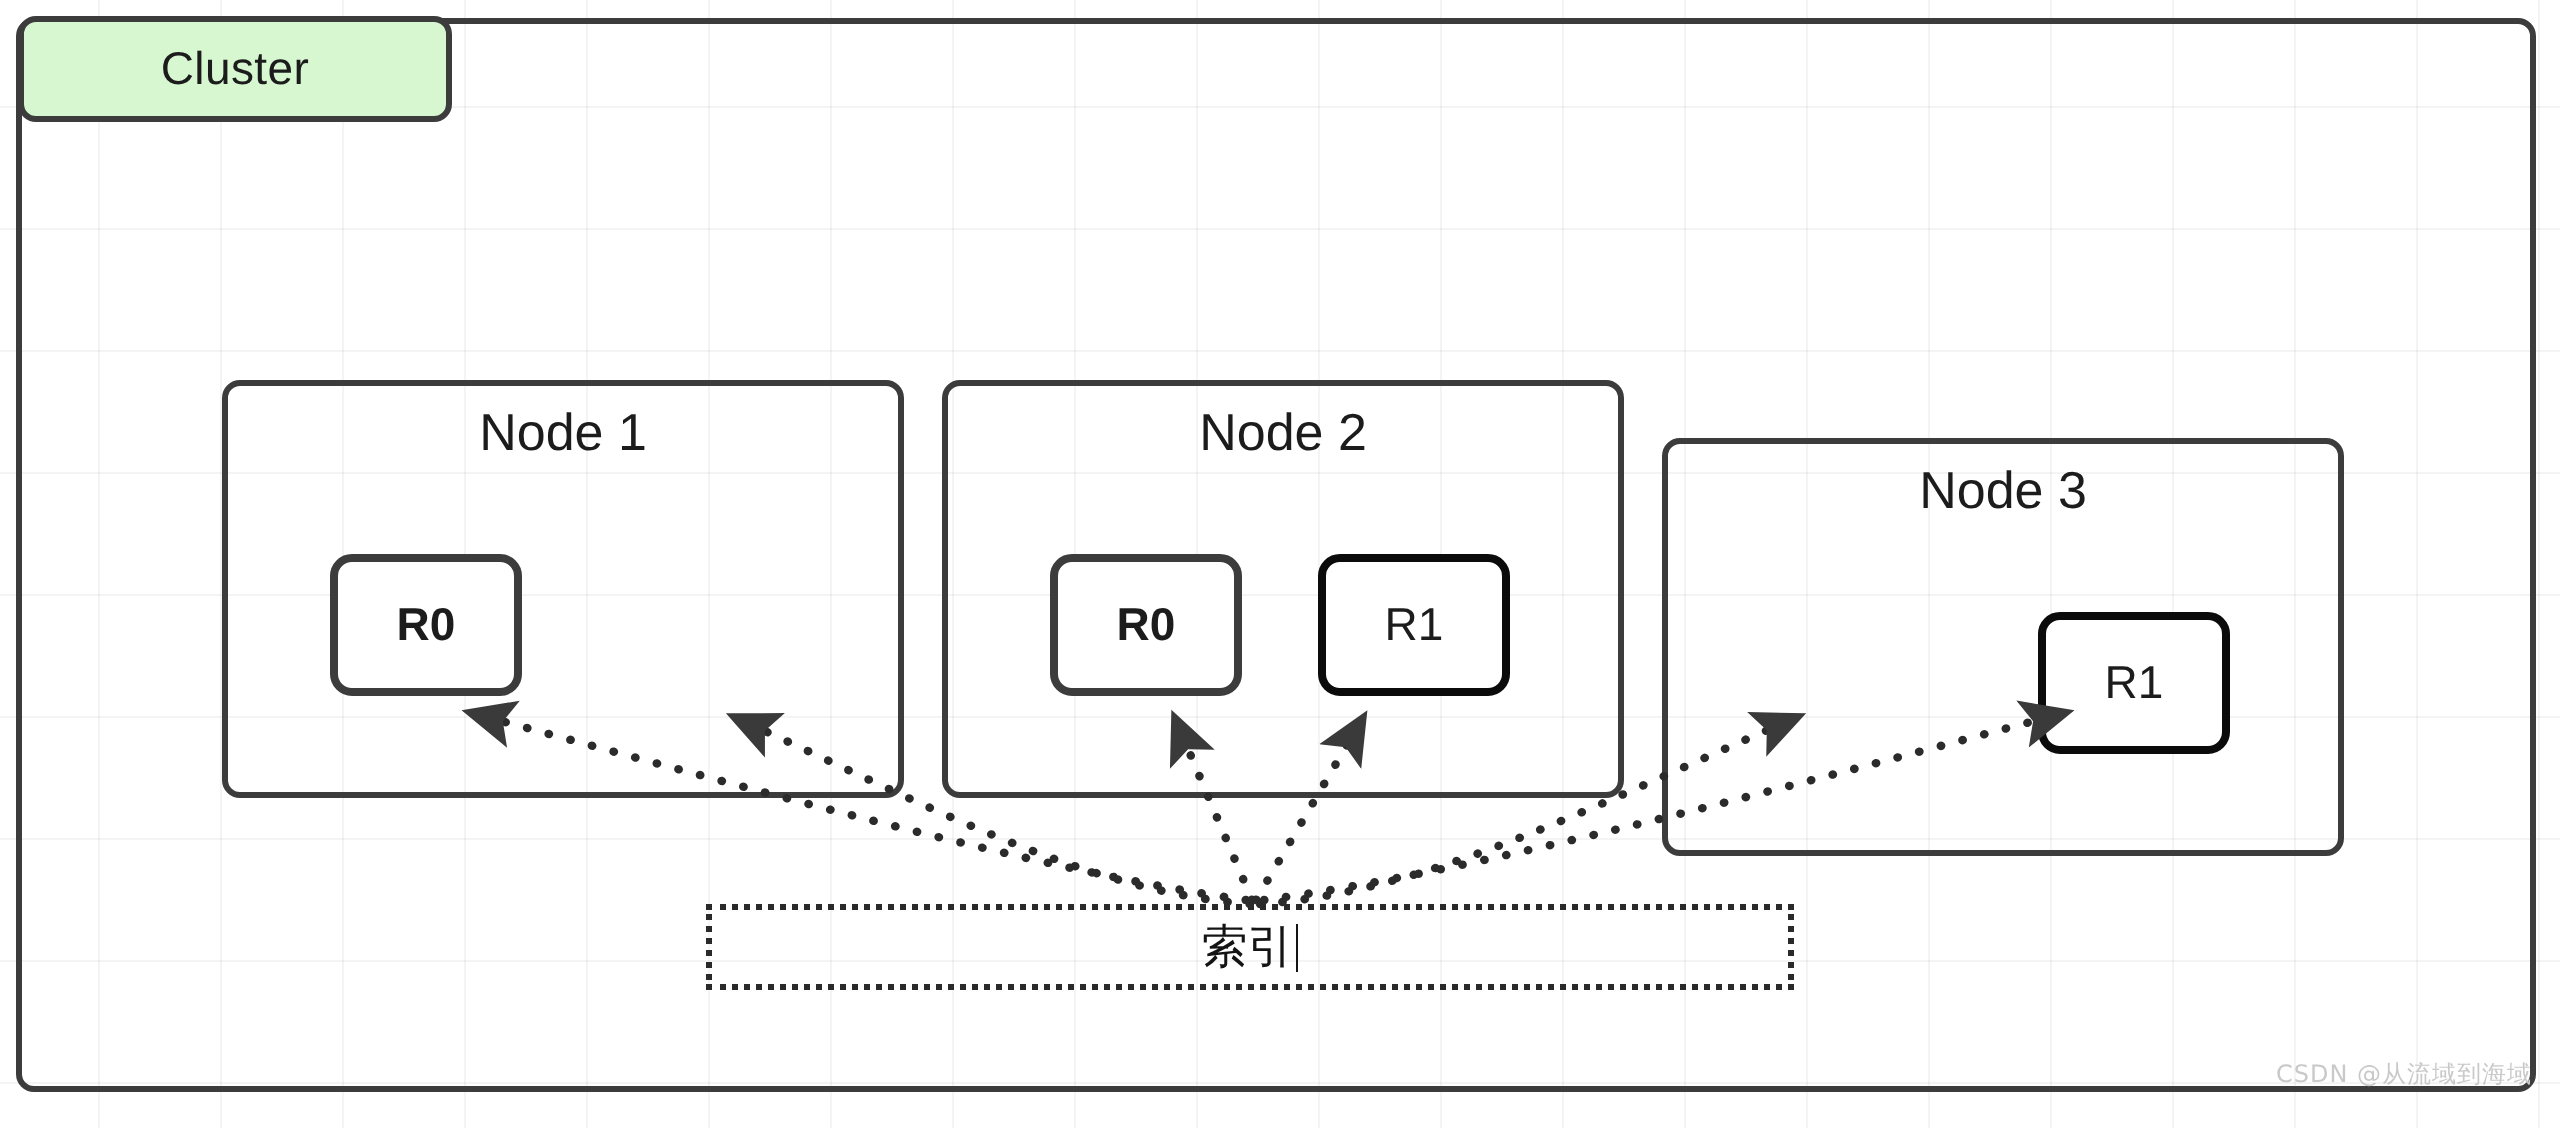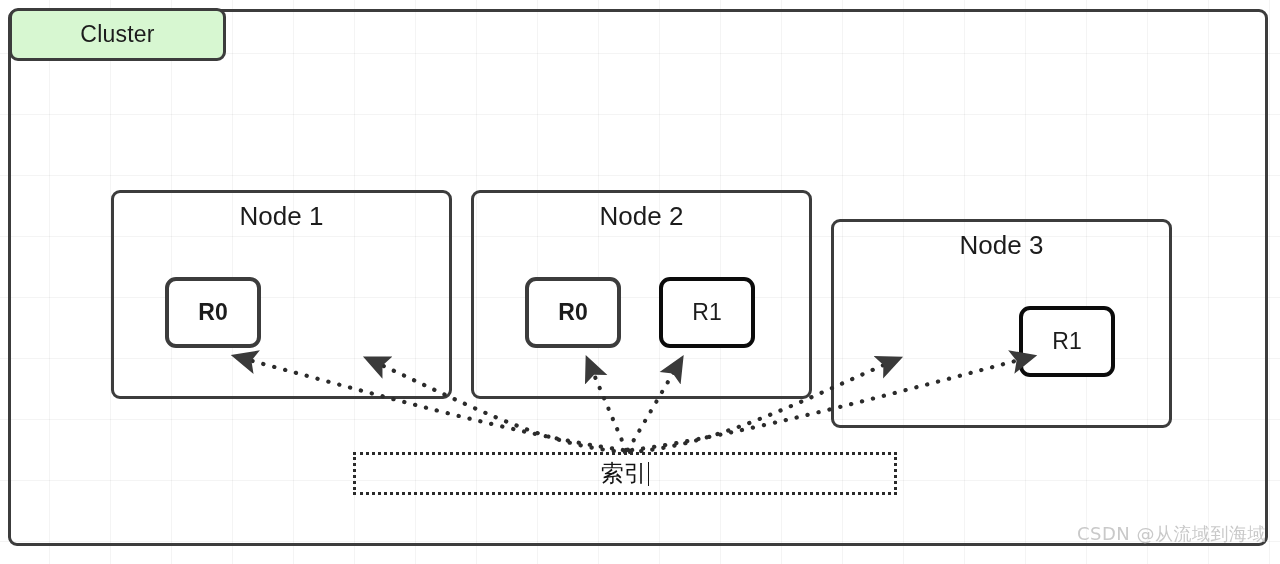--- a/index.html
+++ b/index.html
@@ -141,21 +141,21 @@
     width: 1280px;
     height: 564px;
     pointer-events: none;
   }
 
   
   #watermark {
     position: absolute;
     right: 14px;
     bottom: 18px;
-    font-size: 18px;
+    font-size: 12px;
     color: #c9c9c9;
     font-family: "DejaVu Sans", "Liberation Sans", sans-serif;
     letter-spacing: 0.5px;
     white-space: nowrap;
   }
 </style>
 </head>
 <body>
 
 <div id="canvas">

